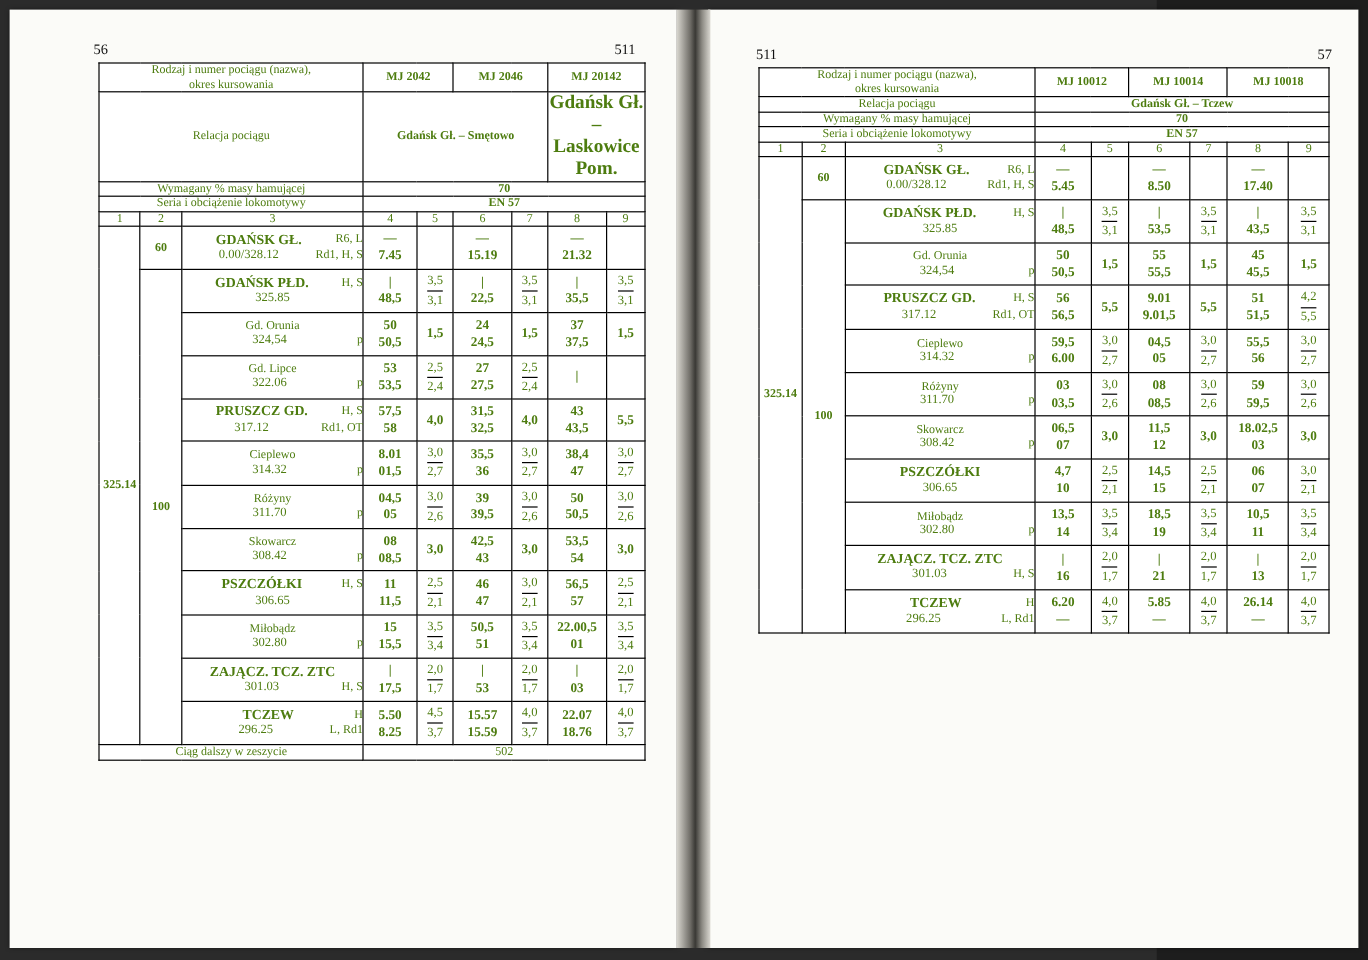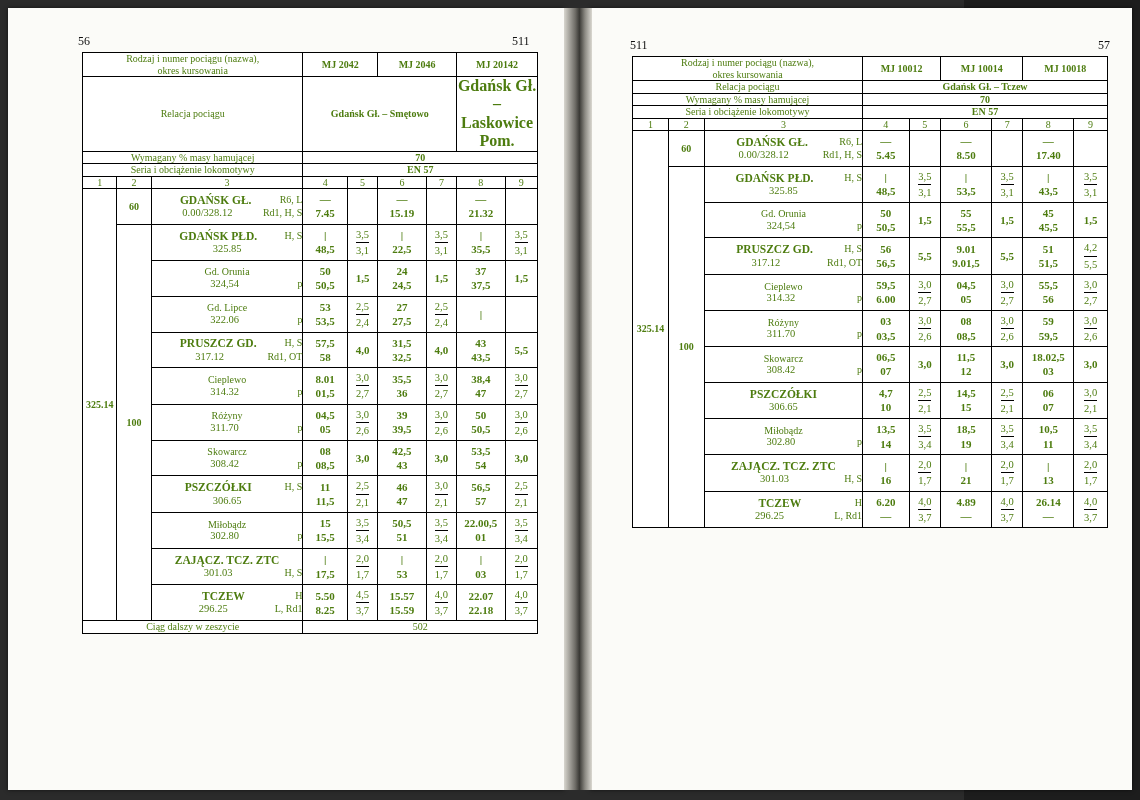--- a/index.html
+++ b/index.html
@@ -534,21 +534,21 @@
           </td>
           <td>
             <div class="frac">
               <span class="top">4,0</span>
               <span class="bot">3,7</span>
             </div>
           </td>
           <td>
             <div class="twoline">
               <span>22.07</span>
-              <span>22.18</span>
+              <span>18.76</span>
             </div>
           </td>
           <td>
             <div class="frac">
               <span class="top">4,0</span>
               <span class="bot">3,7</span>
             </div>
           </td>
         </tr>
         <tr>
@@ -963,21 +963,21 @@
             </div>
           </td>
           <td>
             <div class="frac">
               <span class="top">4,0</span>
               <span class="bot">3,7</span>
             </div>
           </td>
           <td>
             <div class="twoline">
-              <span>4.89</span>
+              <span>5.85</span>
               <span>—</span>
             </div>
           </td>
           <td>
             <div class="frac">
               <span class="top">4,0</span>
               <span class="bot">3,7</span>
             </div>
           </td>
           <td>

